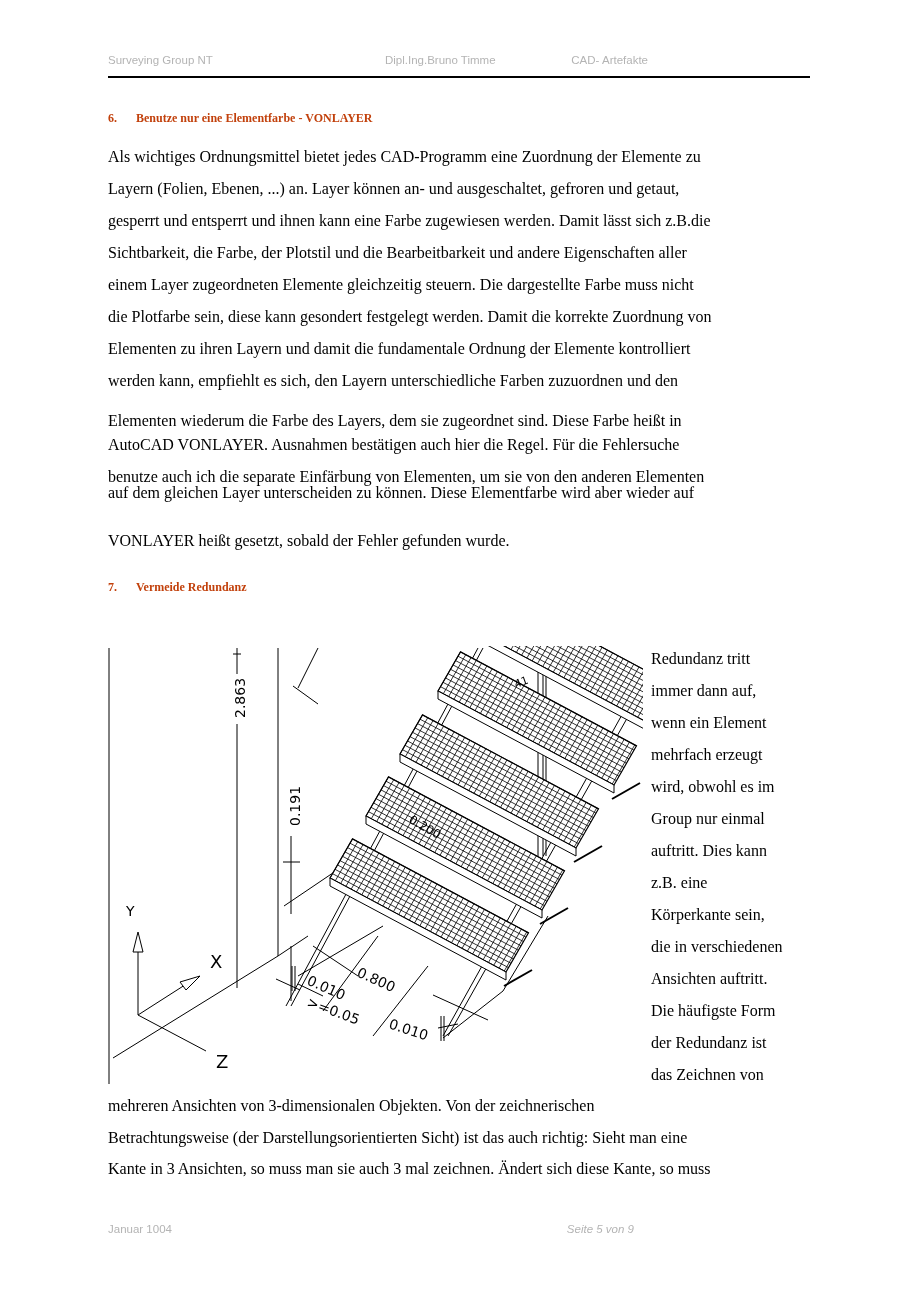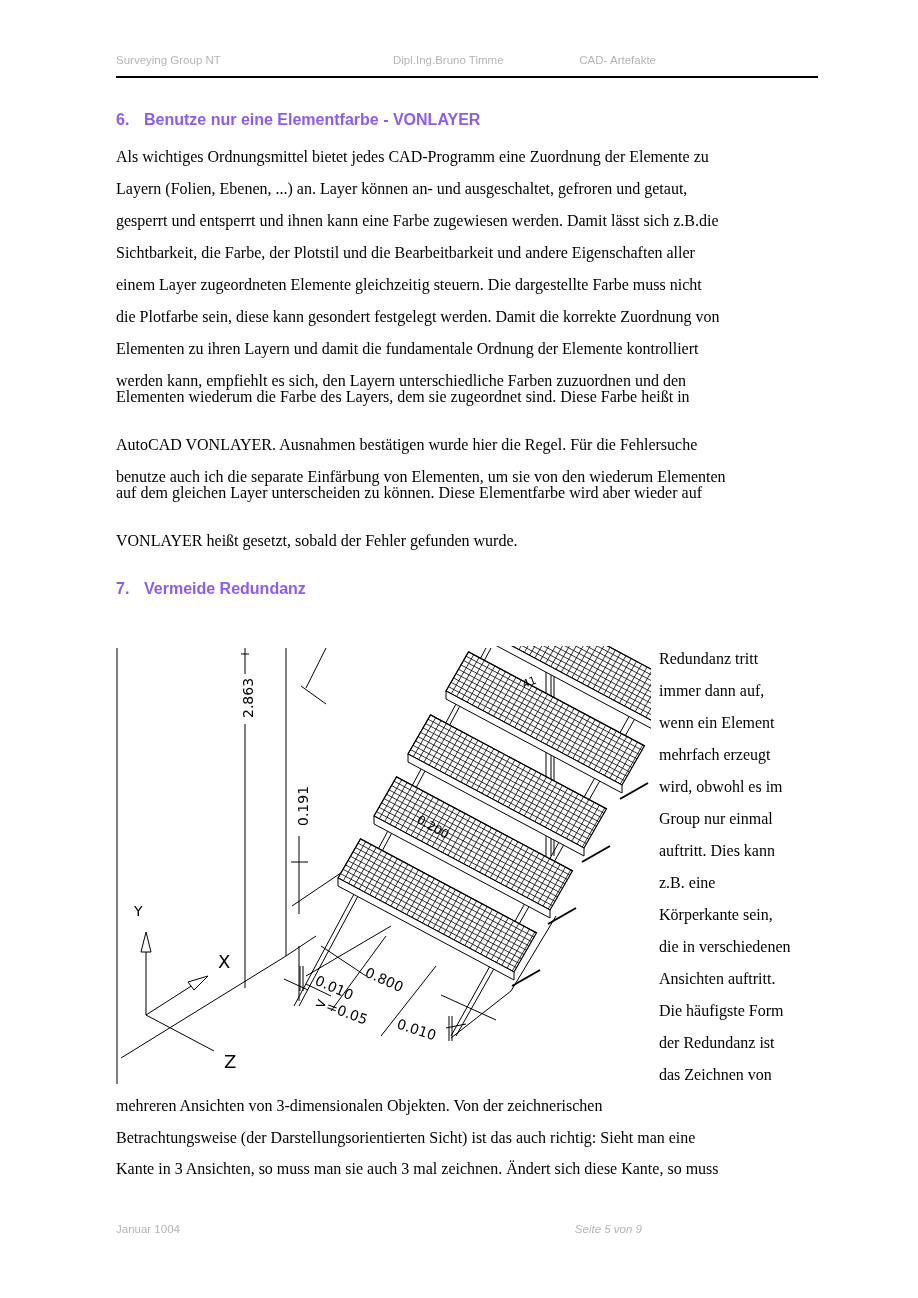--- a/index.html
+++ b/index.html
@@ -1,30 +1,30 @@
 <!DOCTYPE html>
 <html><head>
   <meta charset="utf-8">
   <style>
     html, body { margin: 0; padding: 0; background: #ffffff; }
     body { width: 918px; height: 1298px; position: relative; overflow: hidden; }
-    .page { position: absolute; left: 0; top: 0; width: 756px; height: 1298px; background: #fff; margin-left: 8px; }
+    .page { position: absolute; left: 0; top: 0; width: 756px; height: 1298px; background: #fff; }
 
     .hdr { position: absolute; top: 54px; font-family: "Liberation Sans", sans-serif; font-size: 11.5px; color: #b4b4b4; }
     .hdr-left { left: 108px; }
     .hdr-center { left: 385px; }
     .hdr-right { right: 108px; }
     .hdr-rule { position: absolute; left: 108px; top: 76px; width: 702px; height: 2px; background: #000; }
 
     .ftr { position: absolute; top: 1223px; font-family: "Liberation Sans", sans-serif; font-size: 11.5px; color: #b4b4b4; }
     .ftr-left { left: 108px; }
     .ftr-right { right: 122px; font-style: italic; }
 
     .txt { font-family: "Liberation Serif", serif; font-size: 16px; color: #000; }
-    .heading { position: absolute; left: 108px; font-family: Liberation Sans, sans-serif; font-weight: bold; font-size: 16px; color: #8b5cf6; }
+    .heading { position: absolute; left: 108px; font-family: Liberation Serif, serif; font-weight: bold; font-size: 12px; color: #c2410c; }
     .heading .num { display: inline-block; width: 28px; }
     .h6 { top: 111px; }
     .h7 { top: 580px; }
 
     .para { position: absolute; left: 108px; width: 705px; }
     .line { position: absolute; left: 0; white-space: nowrap; height: 20px; line-height: 20px; text-align: center; }
 
     .p1 { top: 147px; }
     .side { position: absolute; left: 651px; top: 649px; }
     .p2 { top: 1096px; }
@@ -49,23 +49,23 @@
 
   <div class="para p1 txt">
     <div class="line" style="top:0px">Als wichtiges Ordnungsmittel bietet jedes CAD-Programm eine Zuordnung der Elemente zu</div>
     <div class="line" style="top:32px">Layern (Folien, Ebenen, ...) an. Layer können an- und ausgeschaltet, gefroren und getaut,</div>
     <div class="line" style="top:64px">gesperrt und entsperrt und ihnen kann eine Farbe zugewiesen werden. Damit lässt sich z.B.die</div>
     <div class="line" style="top:96px">Sichtbarkeit, die Farbe, der Plotstil und die Bearbeitbarkeit und andere Eigenschaften aller</div>
     <div class="line" style="top:128px">einem Layer zugeordneten Elemente gleichzeitig steuern. Die dargestellte Farbe muss nicht</div>
     <div class="line" style="top:160px">die Plotfarbe sein, diese kann gesondert festgelegt werden. Damit die korrekte Zuordnung von</div>
     <div class="line" style="top:192px">Elementen zu ihren Layern und damit die fundamentale Ordnung der Elemente kontrolliert</div>
     <div class="line" style="top:224px">werden kann, empfiehlt es sich, den Layern unterschiedliche Farben zuzuordnen und den</div>
-    <div class="line" style="top:240px">Elementen wiederum die Farbe des Layers, dem sie zugeordnet sind. Diese Farbe heißt in</div>
-    <div class="line" style="top:288px">AutoCAD VONLAYER. Ausnahmen bestätigen wurde hier die Regel. Für die Fehlersuche</div>
-    <div class="line" style="top:320px">benutze auch ich die separate Einfärbung von Elementen, um sie von den wiederum Elementen</div>
+    <div class="line" style="top:264px">Elementen wiederum die Farbe des Layers, dem sie zugeordnet sind. Diese Farbe heißt in</div>
+    <div class="line" style="top:288px">AutoCAD VONLAYER. Ausnahmen bestätigen auch hier die Regel. Für die Fehlersuche</div>
+    <div class="line" style="top:320px">benutze auch ich die separate Einfärbung von Elementen, um sie von den anderen Elementen</div>
     <div class="line" style="top:336px">auf dem gleichen Layer unterscheiden zu können. Diese Elementfarbe wird aber wieder auf</div>
     <div class="line" style="top:384px">VONLAYER heißt gesetzt, sobald der Fehler gefunden wurde.</div>
   </div>
 
   <div class="heading h7">
     <span class="num">7.</span><span>Vermeide Redundanz</span>
   </div>
 
   <div class="figure">
     <svg width="535" height="440" viewBox="0 0 535 440">

